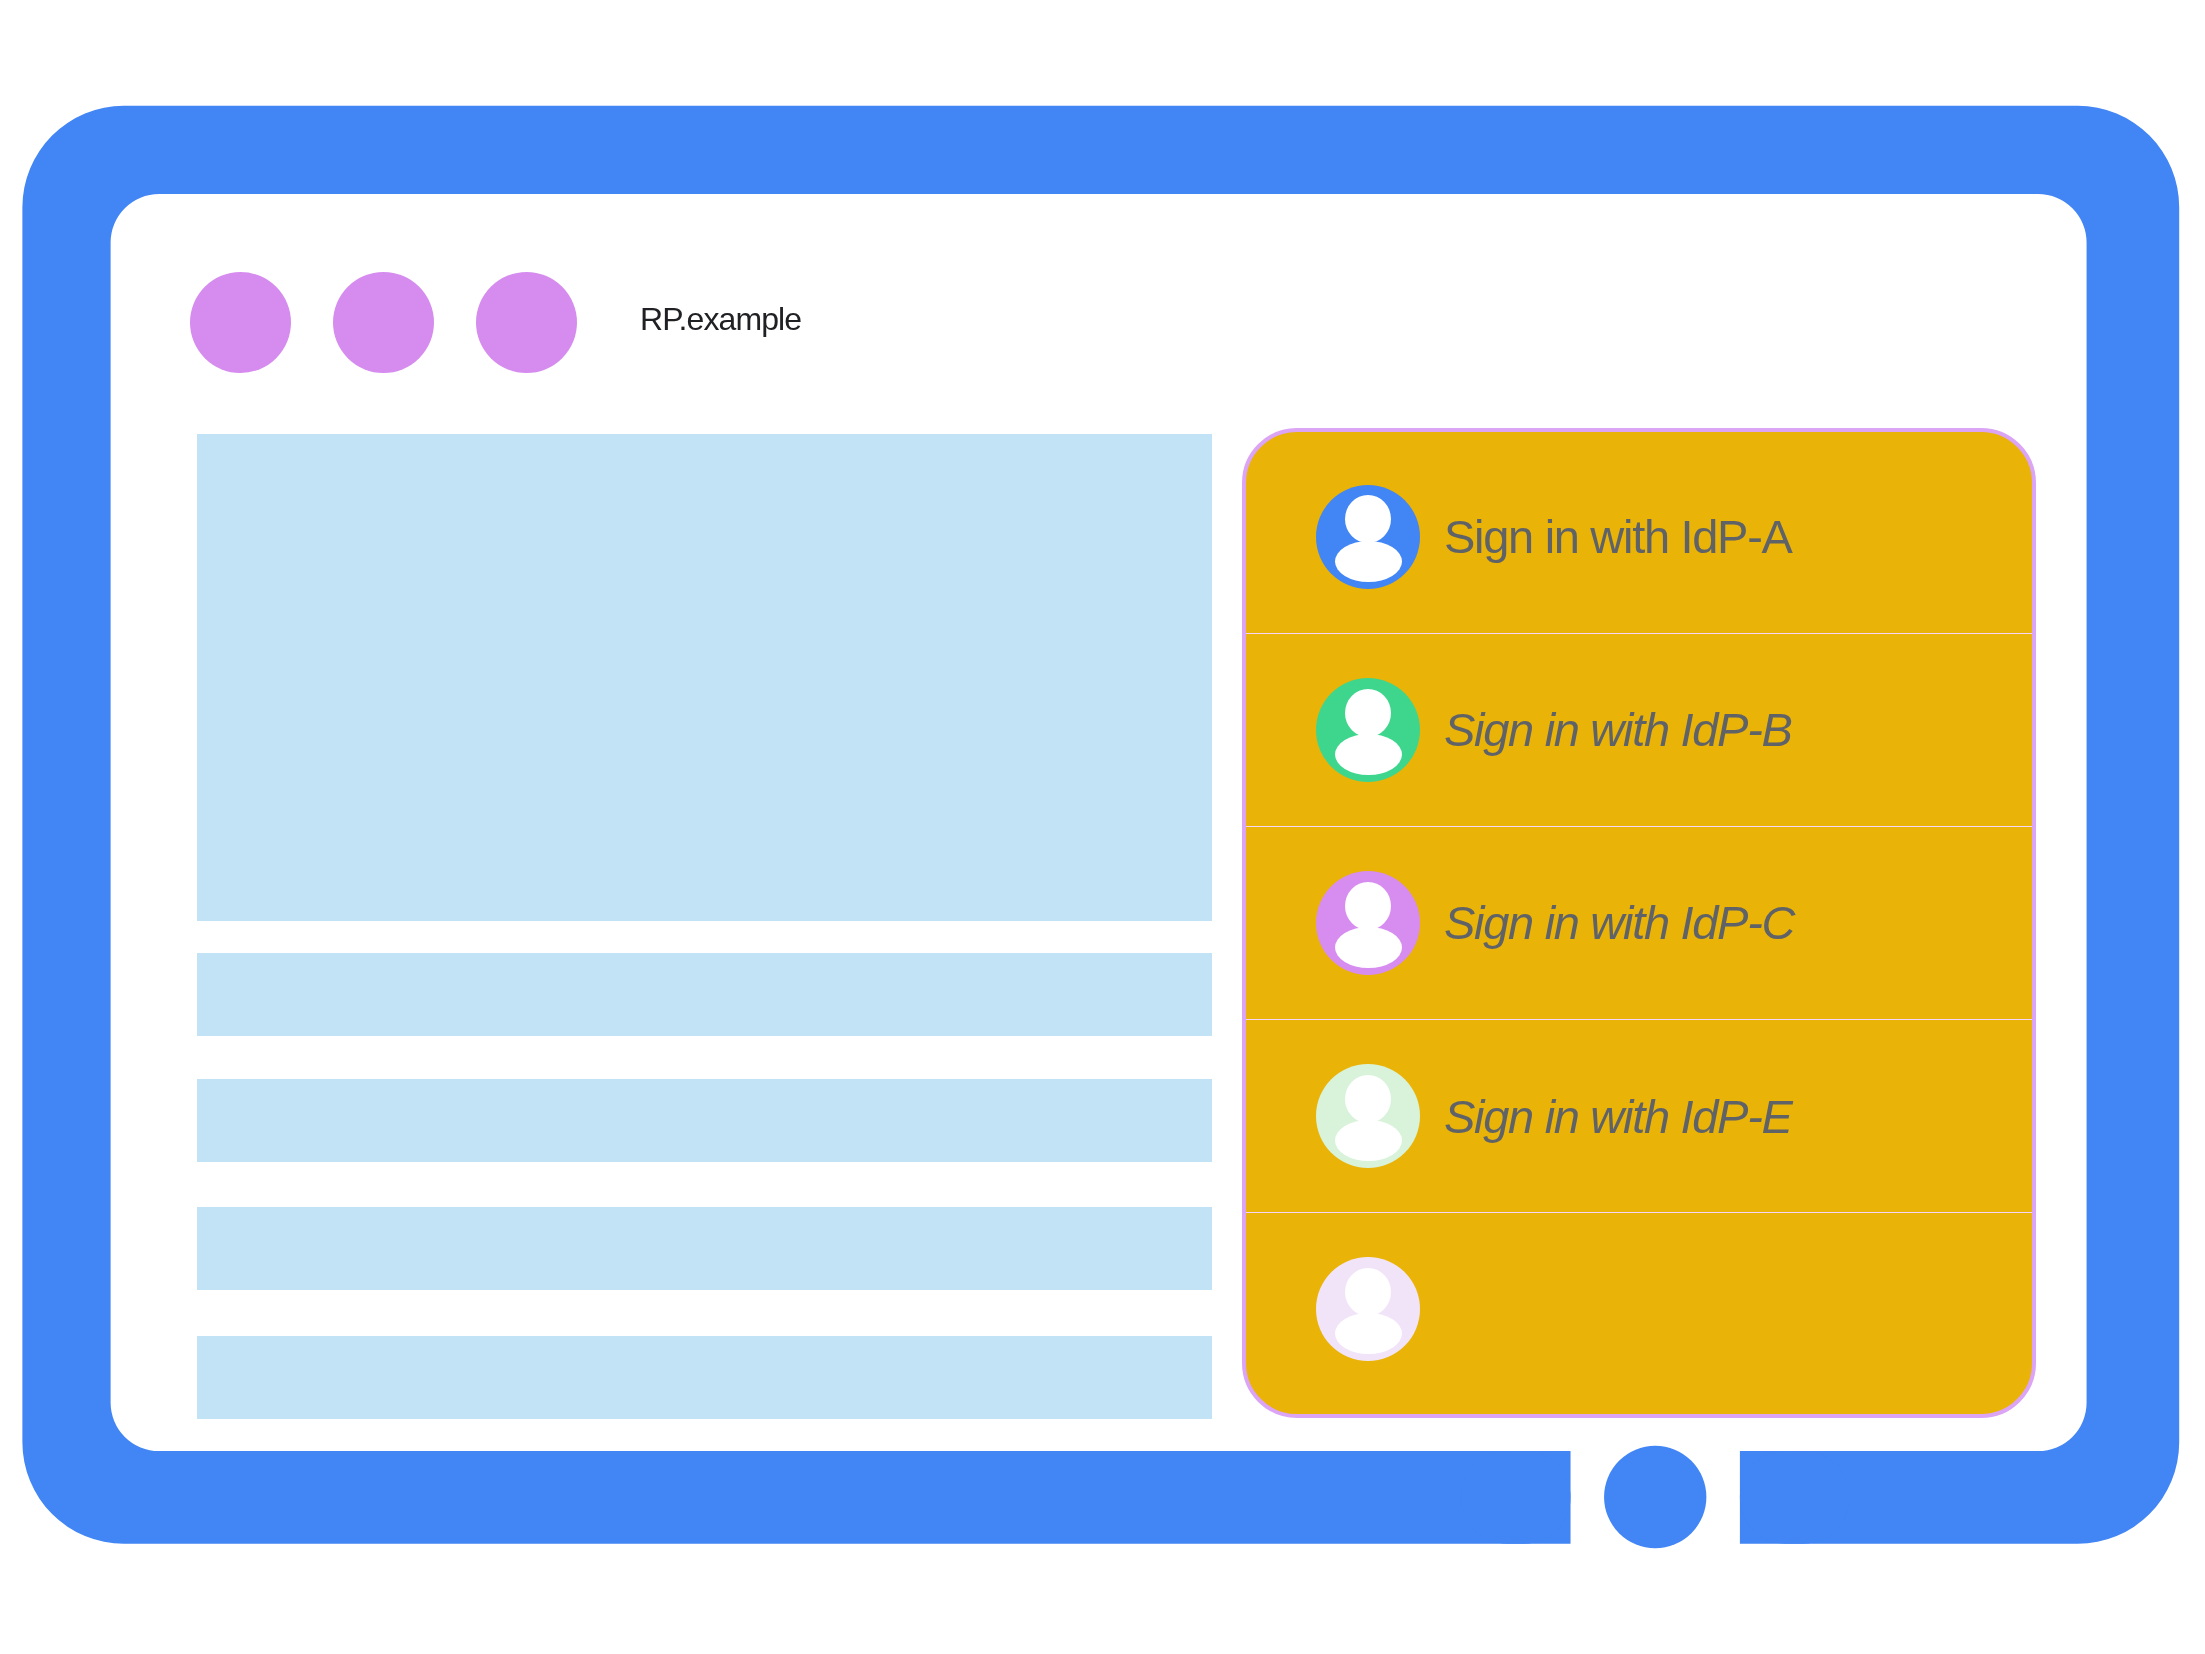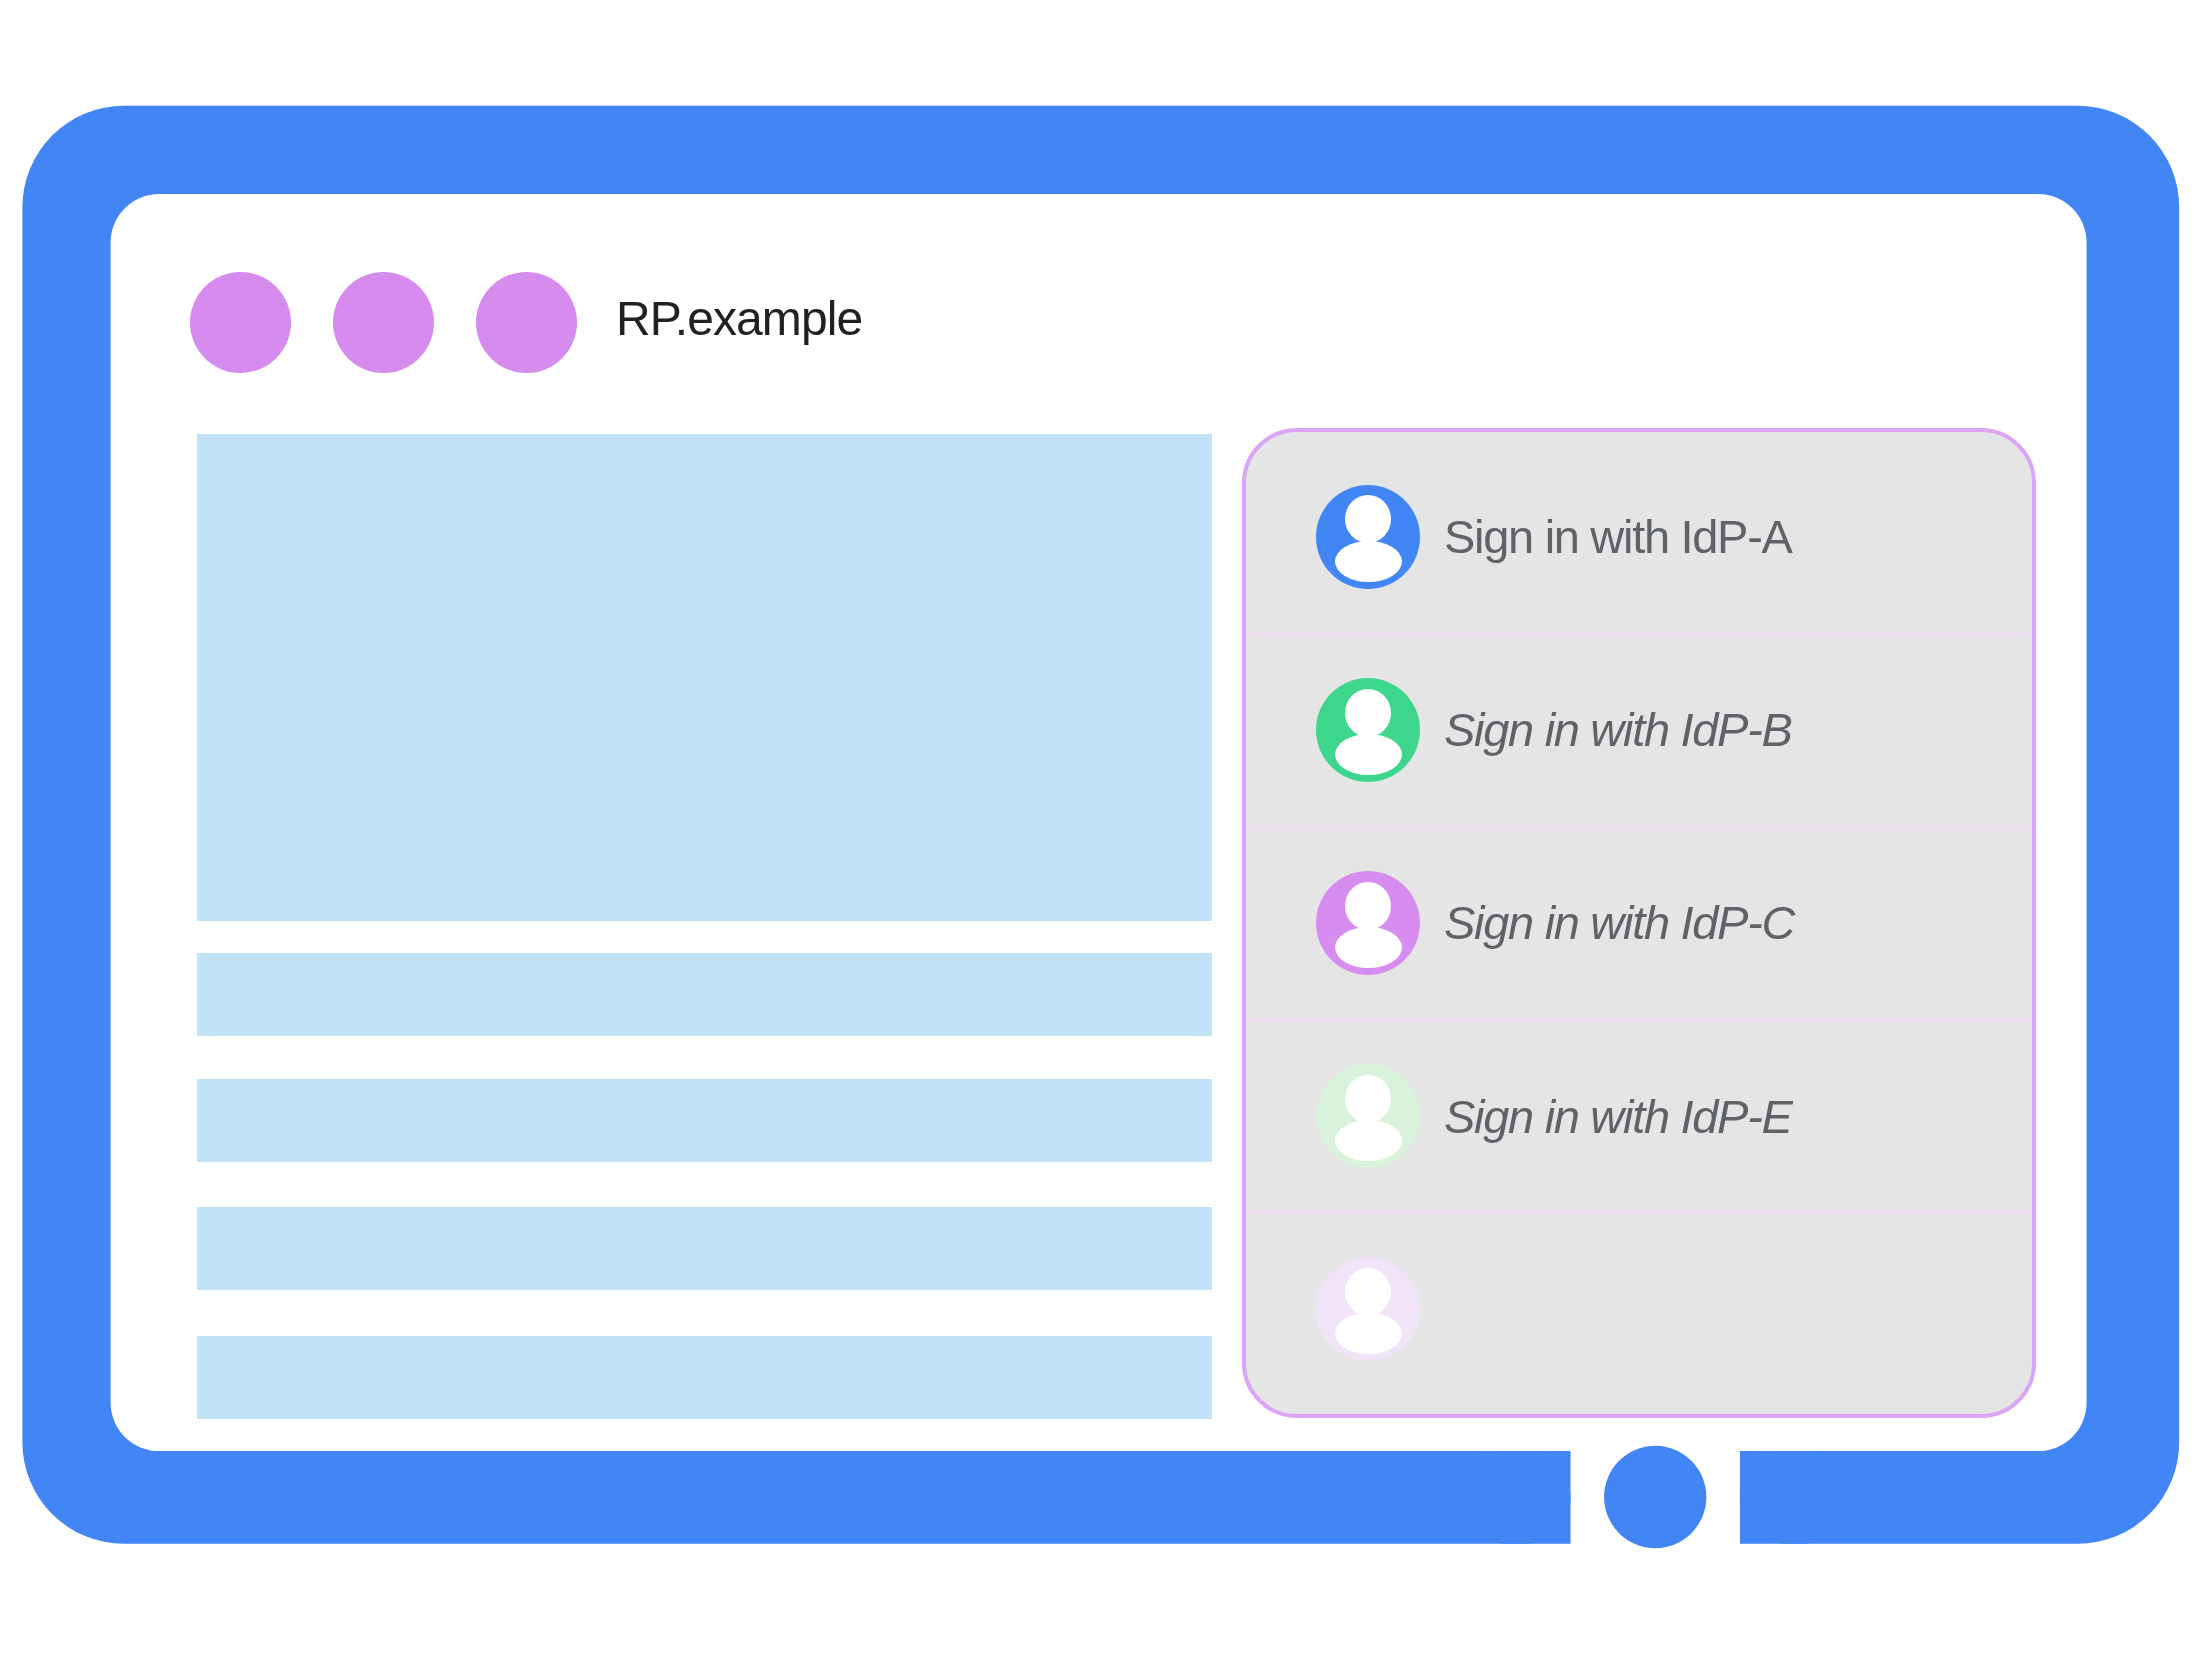--- a/index.html
+++ b/index.html
@@ -14,38 +14,38 @@
   .frame-shape{fill:var(--frame-blue);}
   .gap-cut{fill:var(--page-bg,#fff);}
 
   
   .window-dot{
     position:absolute;top:272px;width:101px;height:101px;border-radius:50%;
     background:var(--dot-purple);
   }
   .dot-1{left:190px;} .dot-2{left:333px;} .dot-3{left:476px;}
   .site-title{
-    position:absolute;left:616px;top:291px;height:56px;line-height:56px;
-    font-size:48px;letter-spacing:-0.9px;font-weight:500;color:var(--title-black);
+    position:absolute;left:640px;top:291px;height:56px;line-height:56px;
+    font-size:32px;letter-spacing:-0.9px;font-weight:500;color:var(--title-black);
     white-space:nowrap;
   }
 
   
   .ph{position:absolute;left:197px;width:1015px;background:var(--placeholder-blue);}
   .ph-hero{top:434px;height:487px;}
   .ph-line1{top:953px;height:83px;}
   .ph-line2{top:1079px;height:83px;}
   .ph-line3{top:1207px;height:83px;}
   .ph-line4{top:1336px;height:83px;}
 
   
   .signin-panel{
     position:absolute;left:1242px;top:428px;width:794px;height:990px;
     box-sizing:border-box;border:4.4px solid var(--panel-border);border-radius:55px;
-    background:#e5e5e5;
+    background:#eab308;
     display:flex;flex-direction:column;
     padding:8.8px 0;
   }
   .signin-row{
     flex:1 1 0;display:flex;align-items:center;cursor:pointer;
   }
   .signin-row + .signin-row{border-top:1.8px solid var(--row-separator);font-style:italic;}
   .avatar{
     position:relative;flex:0 0 auto;
     width:104px;height:104px;border-radius:50%;overflow:hidden;

